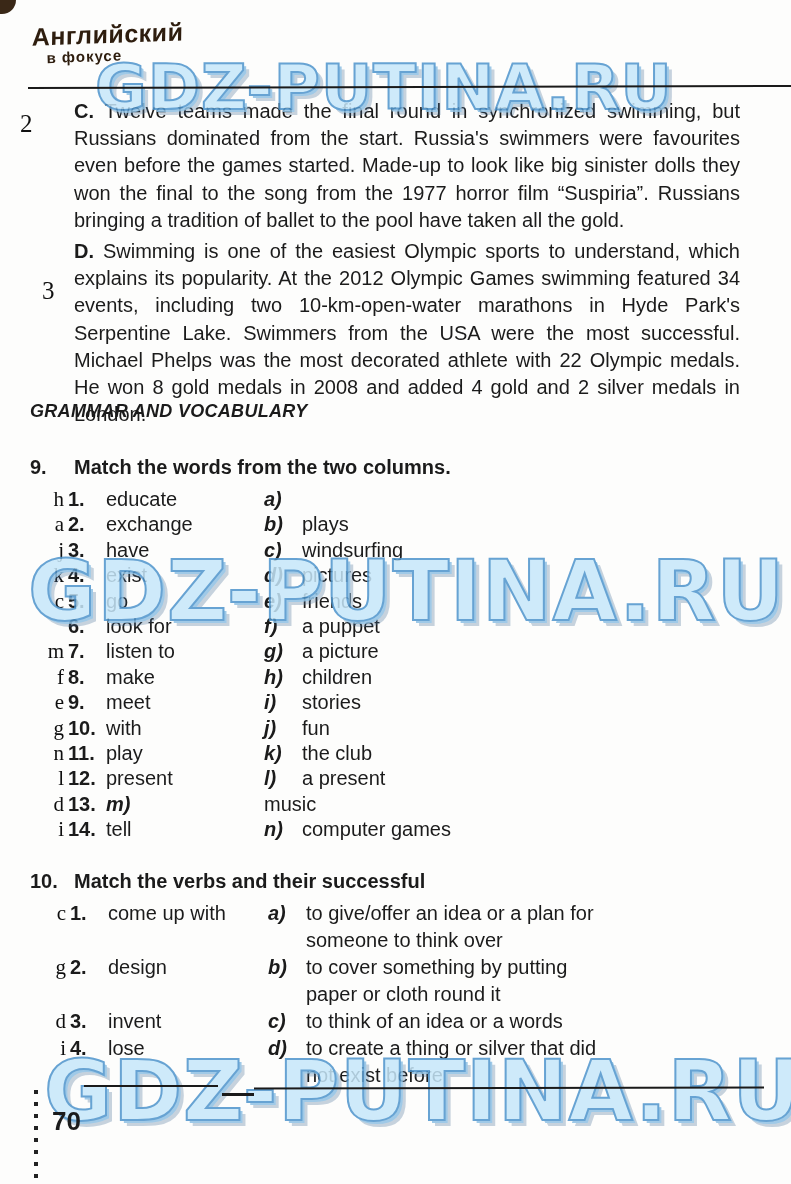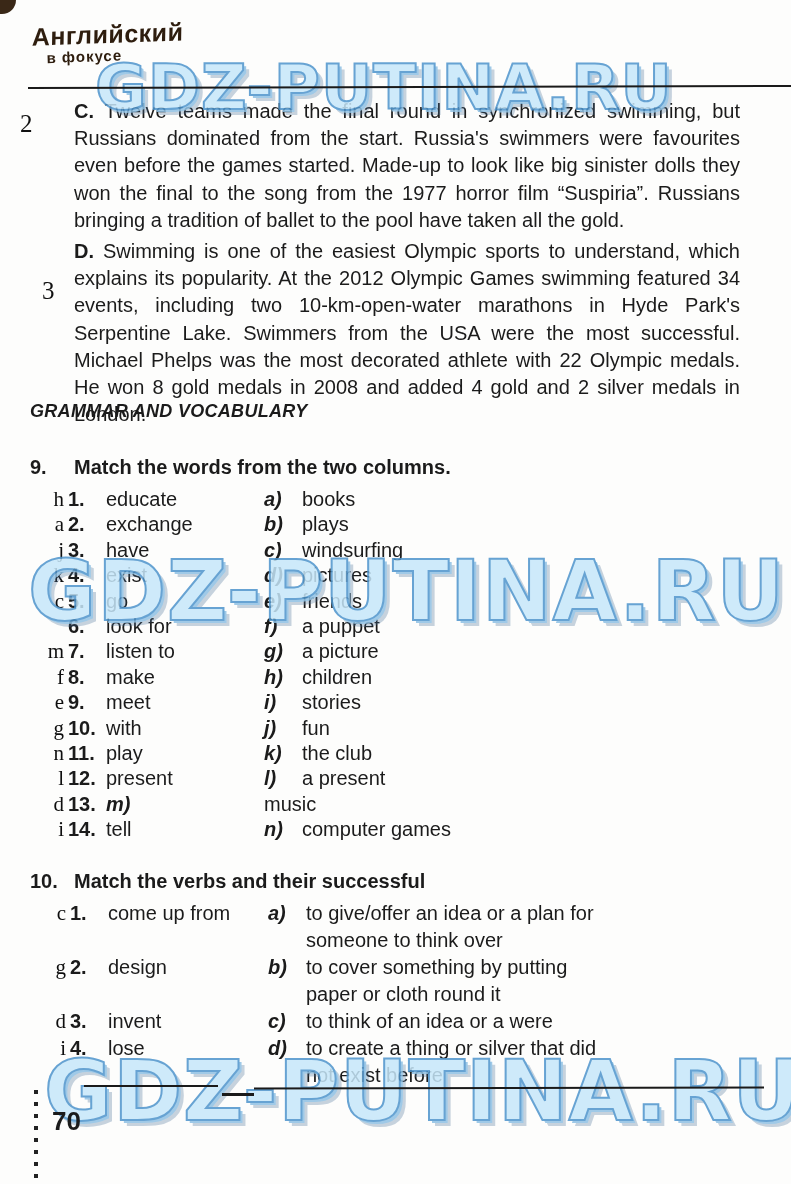--- a/index.html
+++ b/index.html
@@ -99,21 +99,20 @@
     <span>9.</span>
     <span>Match the words from the two columns.</span>
   </div>
 
   <div class="ex9-rows">
     <div class="r">
         <span class="ans">h</span>
         <span class="num">1.</span>
         <span>educate</span>
         <span class="ltr">a)</span>
-        <span>books</span>
       </div>
     <div class="r">
         <span class="ans">a</span>
         <span class="num">2.</span>
         <span>exchange</span>
         <span class="ltr">b)</span>
         <span>plays</span>
       </div>
     <div class="r">
         <span class="ans">j</span>
@@ -202,37 +201,37 @@
 
   <div class="ex-title ex10-title">
     <span>10.</span>
     <span>Match the verbs and their successful</span>
   </div>
 
   <div class="ex10-rows">
     <div class="r">
         <span class="ans">c</span>
         <span class="num">1.</span>
-        <span>come up from</span>
+        <span>come up with</span>
         <span class="ltr">a)</span>
         <span>to give/offer an idea or a plan for someone to think over</span>
       </div>
     <div class="r">
         <span class="ans">g</span>
         <span class="num">2.</span>
         <span>design</span>
         <span class="ltr">b)</span>
         <span>to cover something by putting paper or cloth round it</span>
       </div>
     <div class="r">
         <span class="ans">d</span>
         <span class="num">3.</span>
         <span>invent</span>
         <span class="ltr">c)</span>
-        <span>to think of an idea or a were</span>
+        <span>to think of an idea or a words</span>
       </div>
     <div class="r">
         <span class="ans">i</span>
         <span class="num">4.</span>
         <span>lose</span>
         <span class="ltr">d)</span>
         <span>to create a thing or silver that did not exist before</span>
       </div>
   </div>
 

